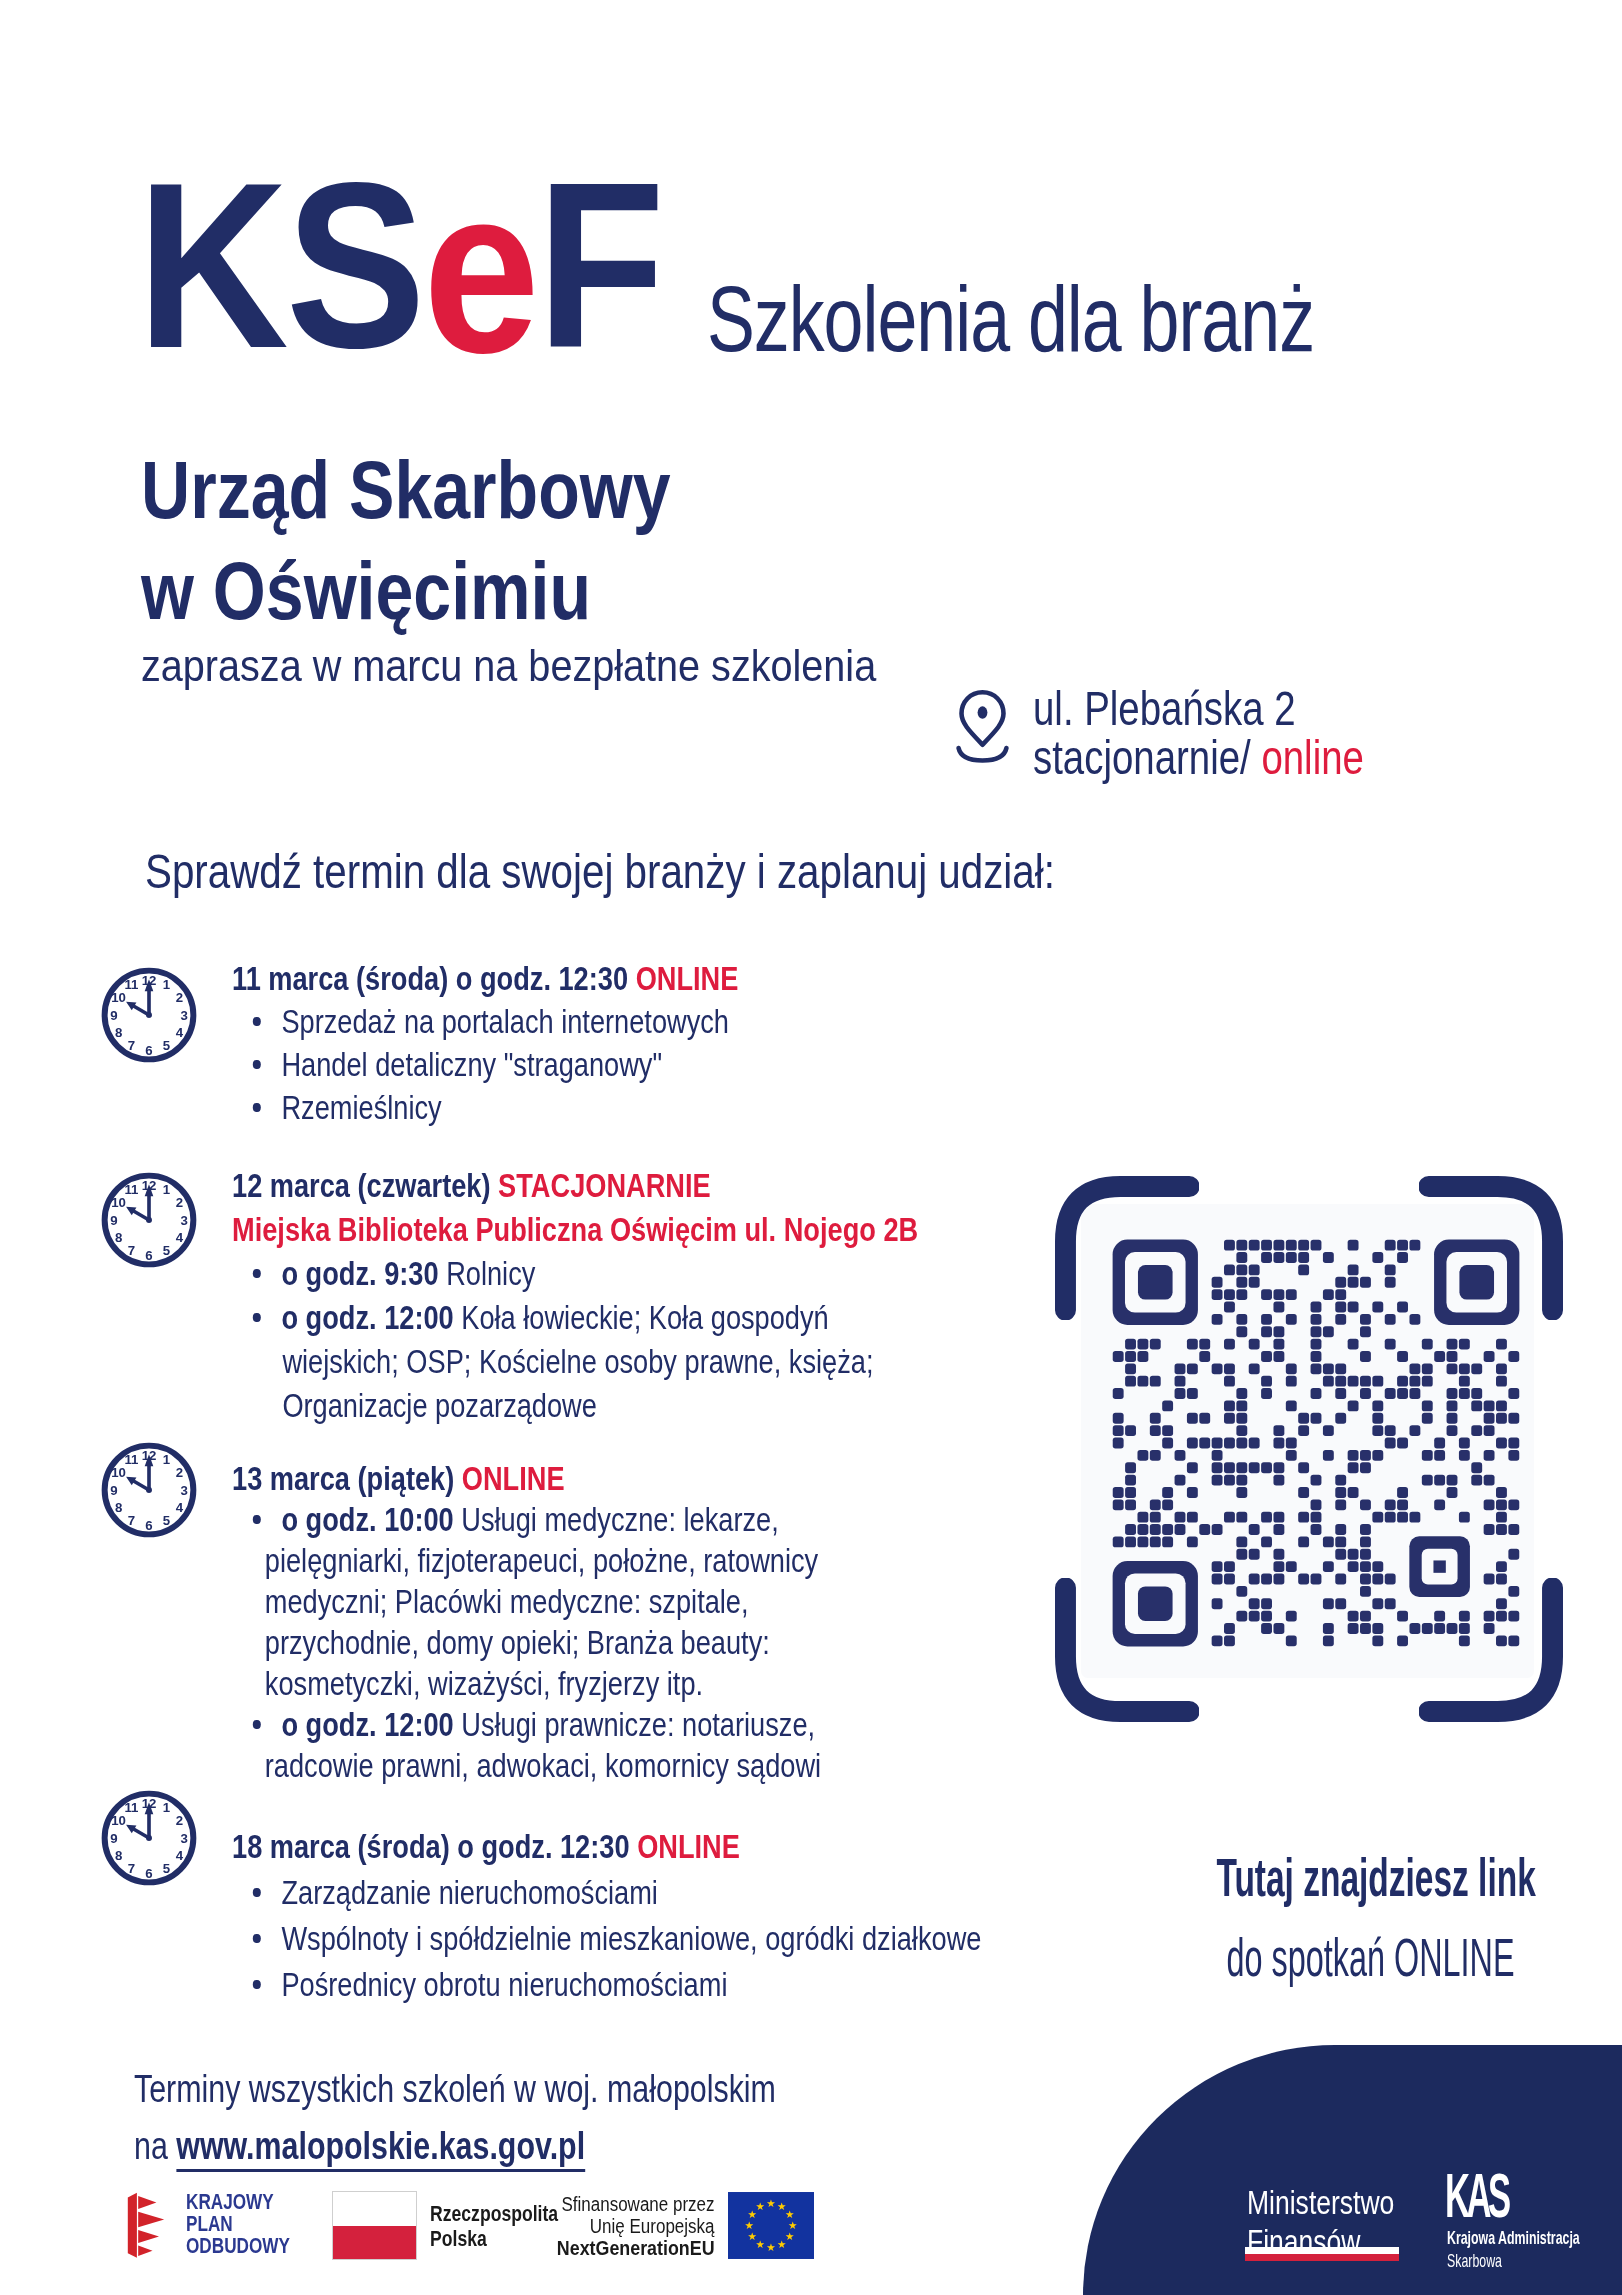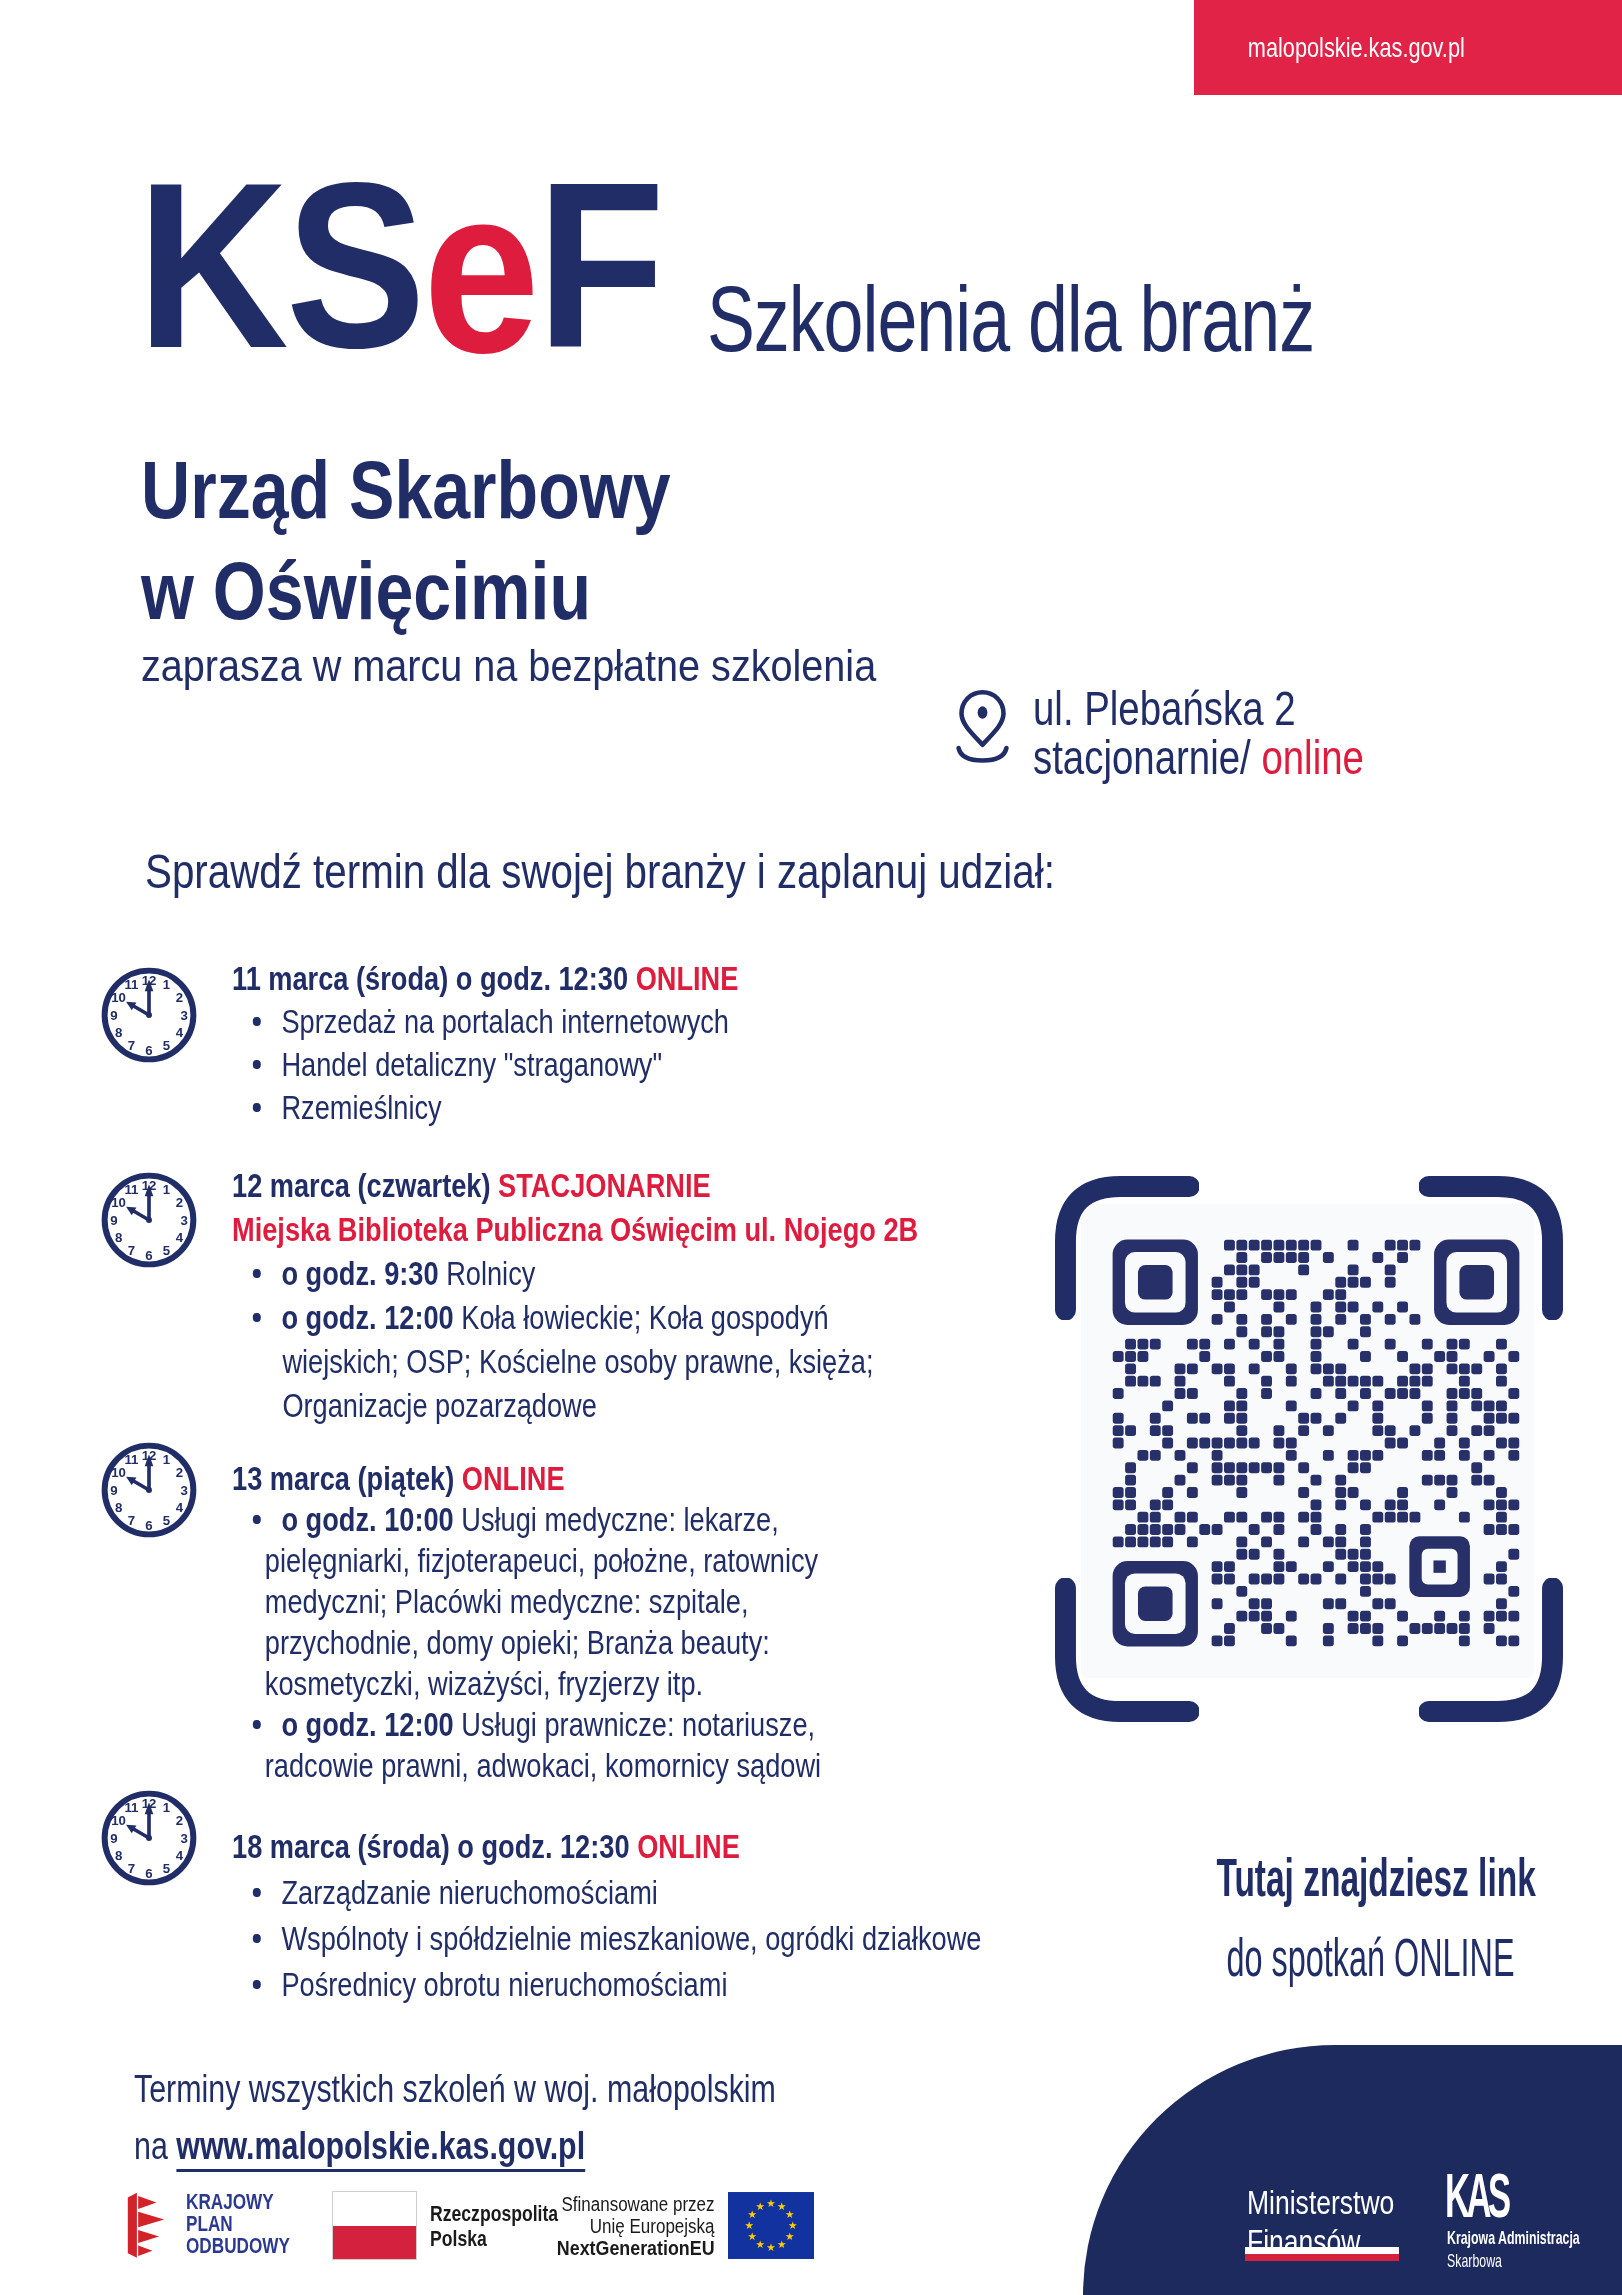--- a/index.html
+++ b/index.html
@@ -105,23 +105,20 @@
   .kas-text1{left:1447px;top:2227px;font-size:19px;font-weight:700;color:#fff;
              transform:scaleX(.65);transform-origin:left top;white-space:nowrap;}
   .kas-text2{left:1447px;top:2250px;font-size:19px;color:#fff;
              transform:scaleX(.65);transform-origin:left top;white-space:nowrap;}
 </style>
 </head>
 <body>
 
 <div class="poster">
 
-  <div class="abs banner">
-    <span>malopolskie.kas.gov.pl</span>
-  </div>
 
   <div class="abs ksef"><span>KS</span><span class="e">e</span><span>F</span></div>
   <div class="abs ksef-sub">Szkolenia dla branż</div>
 
   <div class="abs title">
     <div>Urząd Skarbowy</div>
     <div>w Oświęcimiu</div>
   </div>
   <div class="abs tagline">zaprasza w marcu na bezpłatne szkolenia</div>
 

